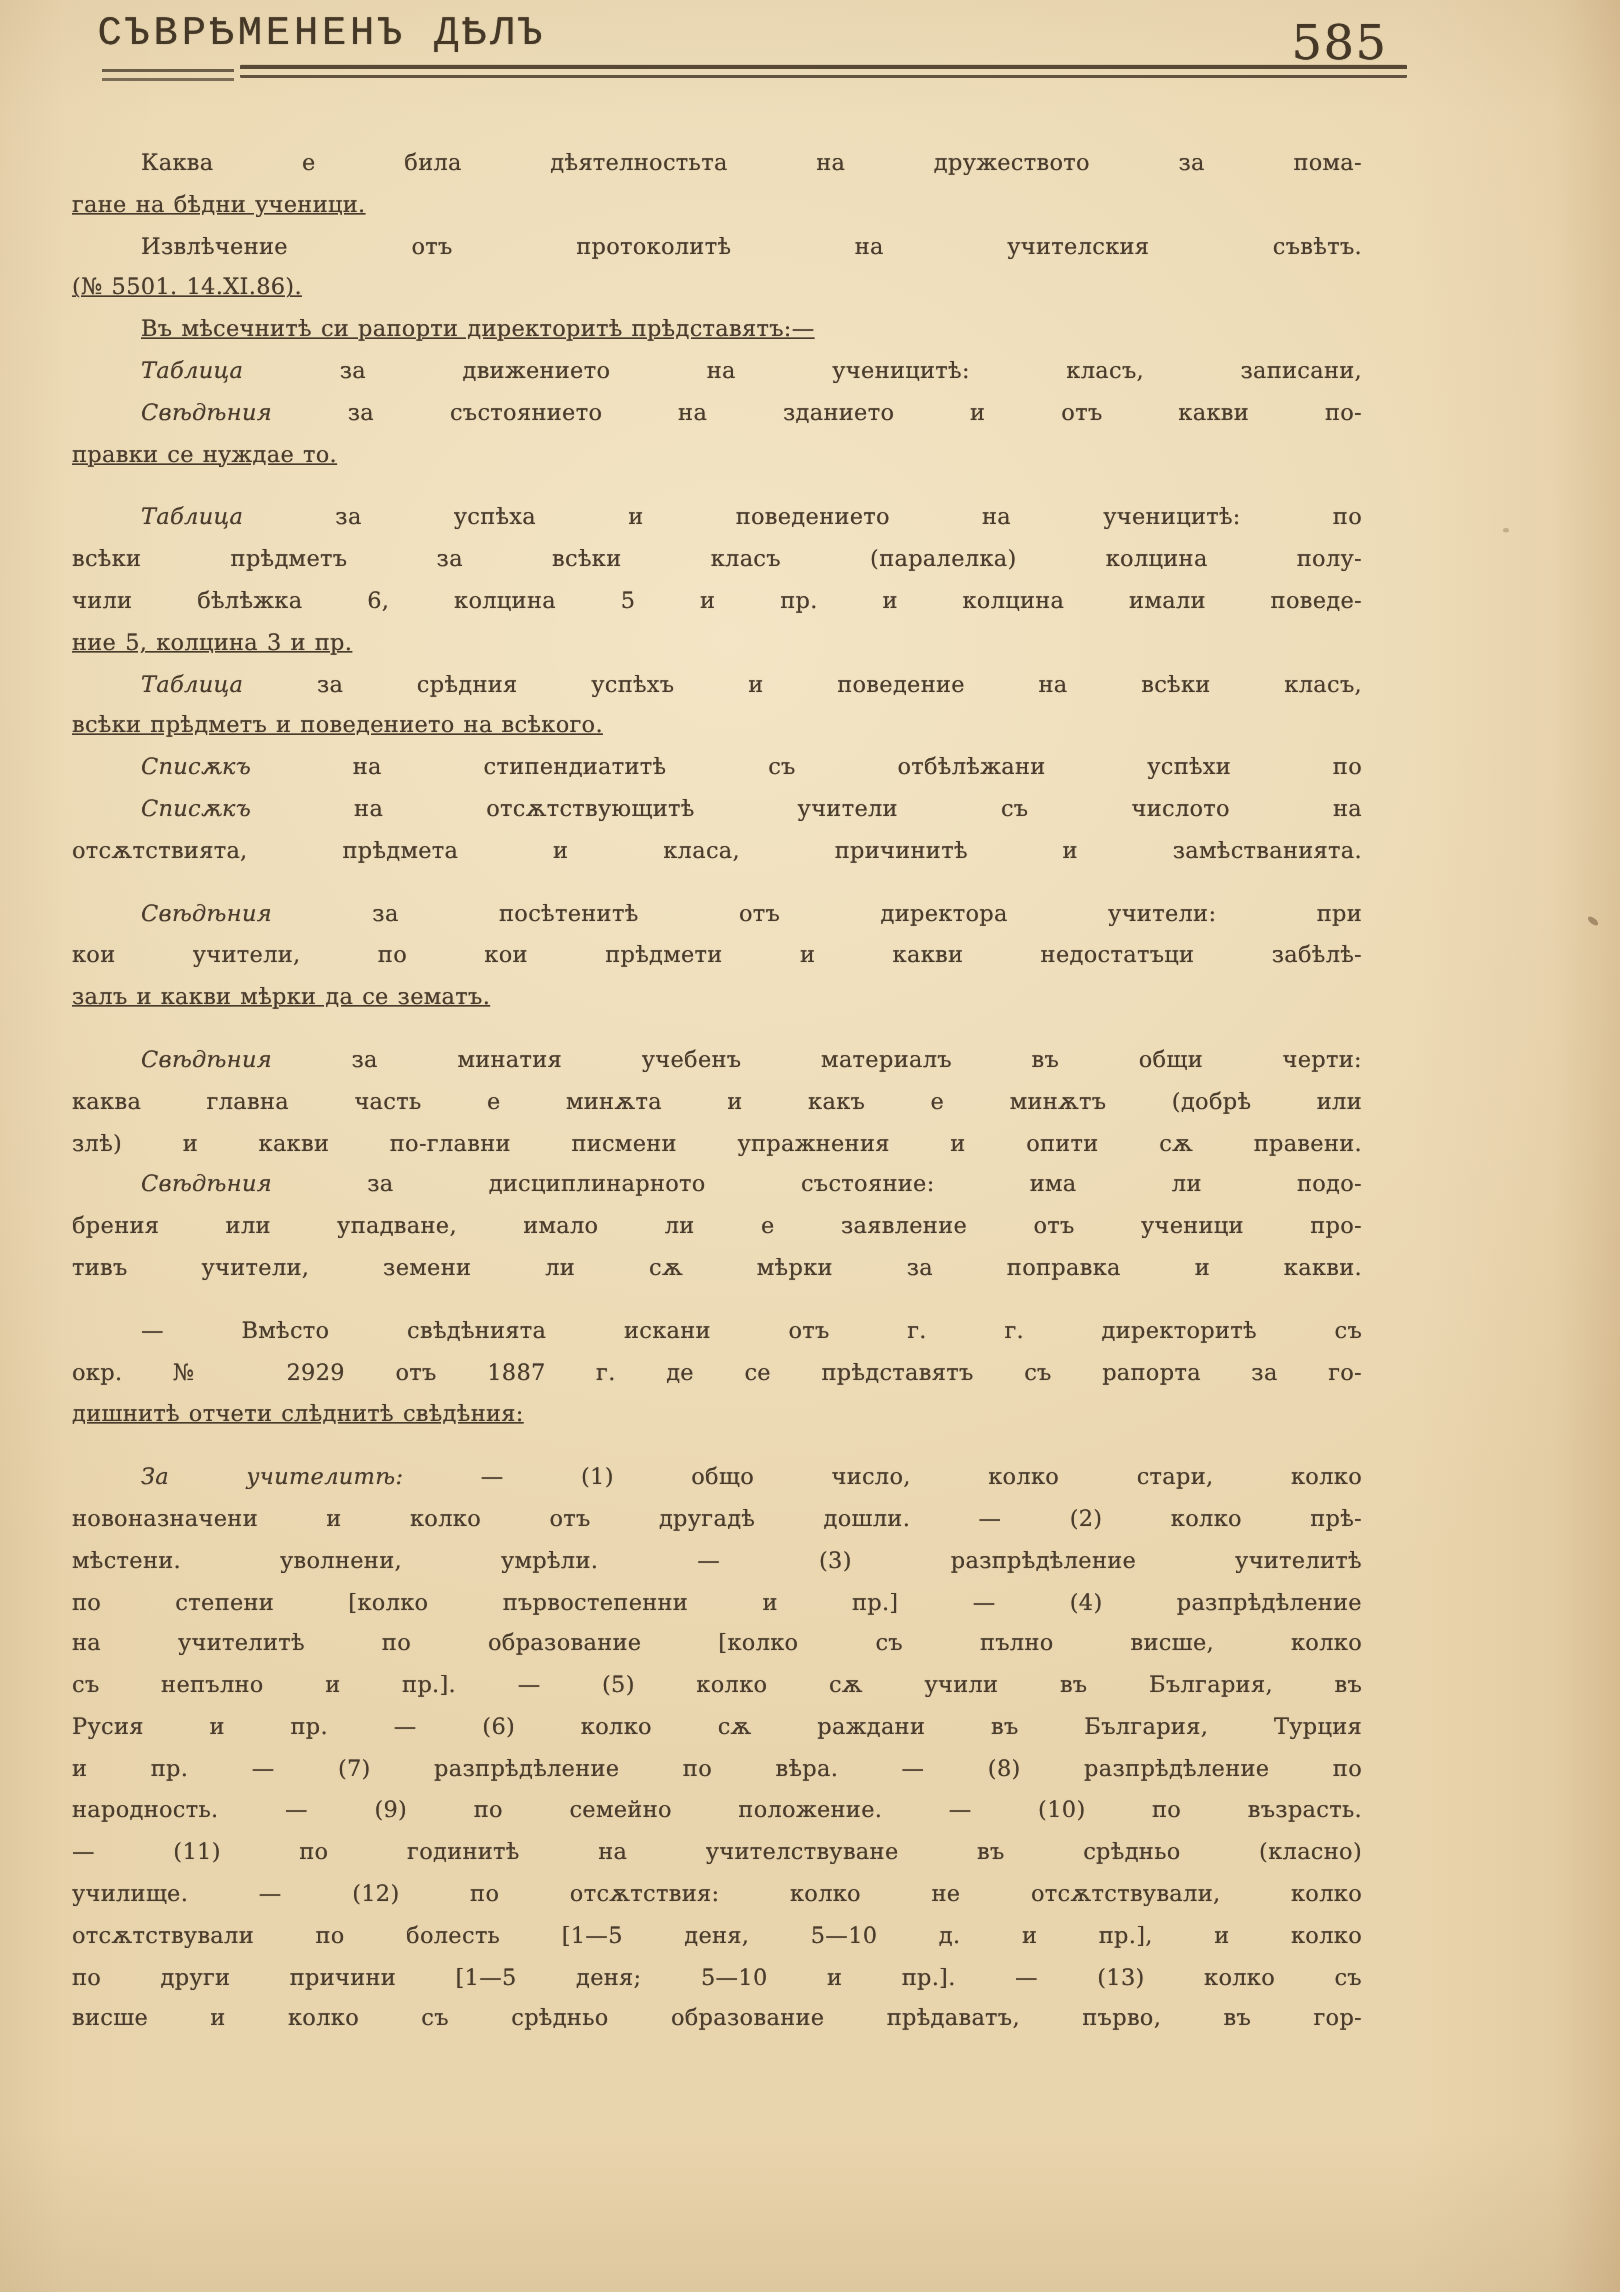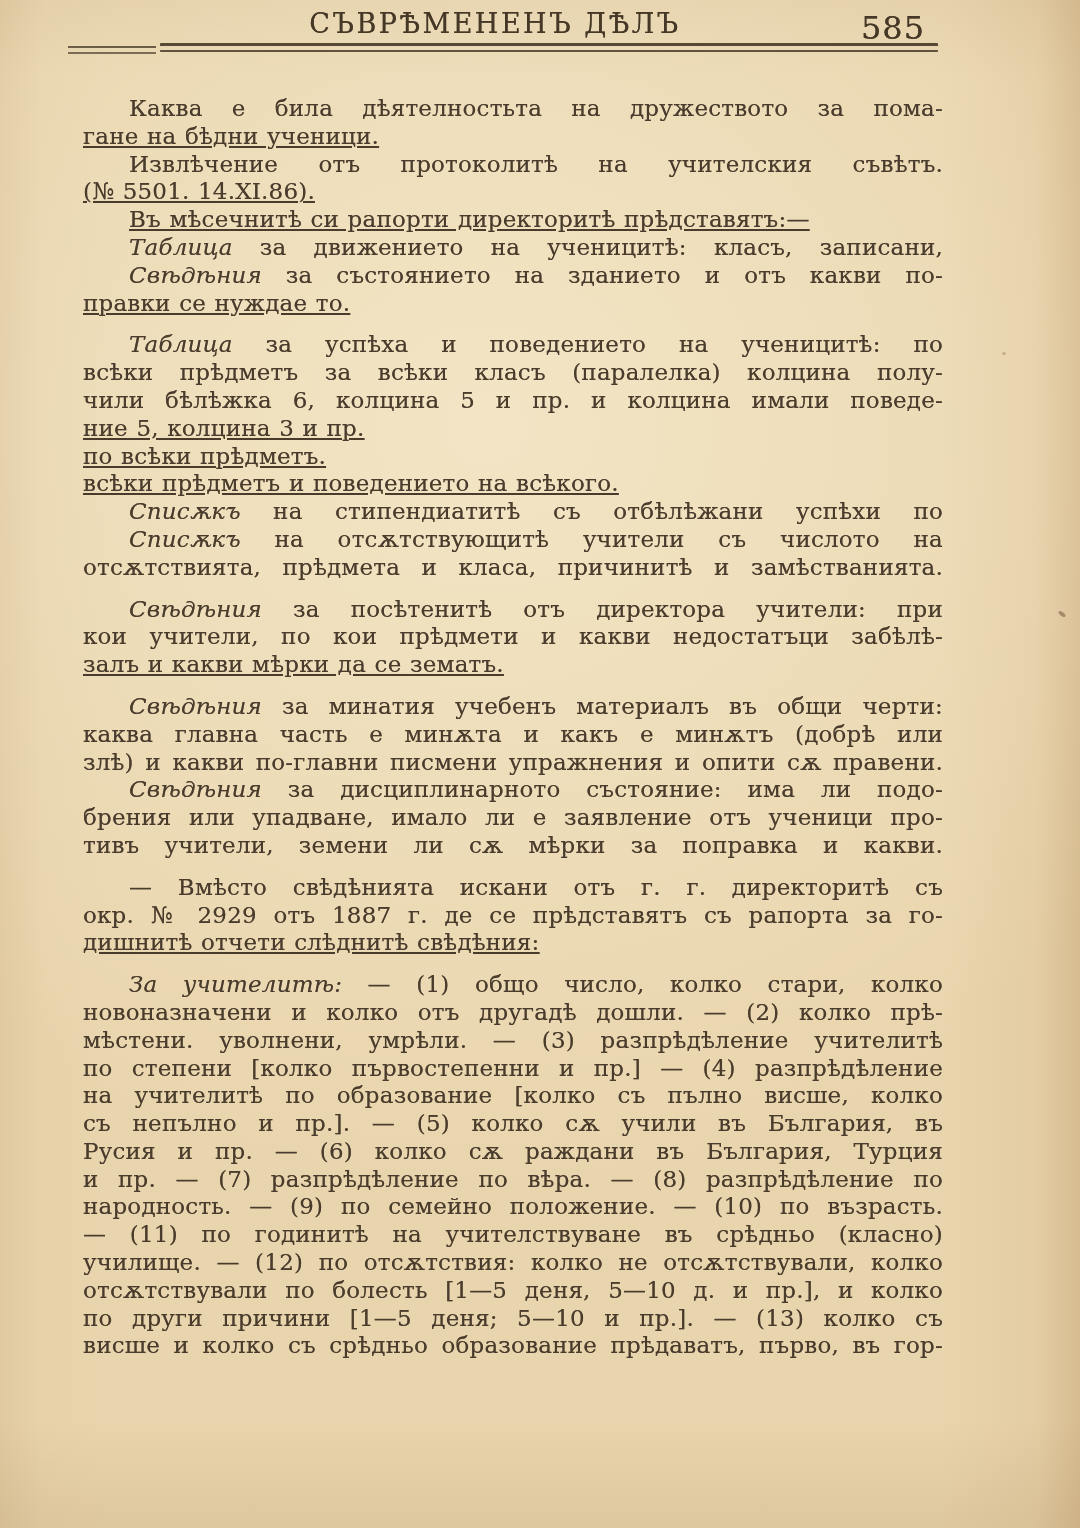--- a/index.html
+++ b/index.html
@@ -24,26 +24,27 @@
   
   .header {
     position: absolute;
     left: 65px; top: 8px;
     width: 860px;
     height: 34px;
   }
   .title {
     position: absolute;
     left: 0; right: 0; top: 0;
-    text-align: center;
+    text-align: left;
     font-size: 27px;
     letter-spacing: 2.5px;
     color: #453827;
     text-shadow: 0 0 0.6px rgba(69,56,39,0.8);
     white-space: nowrap;
+    font-family: Liberation Mono, monospace;
   }
   .pageno {
     position: absolute;
     right: 0; top: 1px;
     font-size: 32px;
     letter-spacing: 1px;
     color: #453827;
     text-shadow: 0 0 0.6px rgba(69,56,39,0.8);
   }
 
@@ -60,23 +61,23 @@
     position: absolute;
     left: 68px; top: 46px;
     width: 88px; height: 4px;
     border-top: 2px solid rgba(66,53,37,0.75);
     border-bottom: 2px solid rgba(66,53,37,0.65);
   }
 
   
   .bodytext {
     position: absolute;
-    left: 83px; top: 95px;
+    left: 48px; top: 95px;
     width: 860px;
-    font-size: 23px;
+    font-size: 15px;
     line-height: 27.8px;
     letter-spacing: 0.2px;
     word-spacing: 1px;
     text-shadow: 0 0 0.5px rgba(74,60,45,0.65);
   }
   .para { margin: 0; }
   .para.spaced { margin-top: 14px; }
   .line {
     text-align: justify;
     text-align-last: justify;
@@ -133,21 +134,21 @@
         <div class="line first"><span class="lead-italic">Свѣдѣния</span> за състоянието на зданието и отъ какви по-</div>
         <div class="line last">правки се нуждае то.</div>
       </div>
       <div class="para spaced">
         <div class="line first"><span class="lead-italic">Таблица</span> за успѣха и поведението на ученицитѣ: по</div>
         <div class="line">всѣки прѣдметъ за всѣки класъ (паралелка) колцина полу-</div>
         <div class="line">чили бѣлѣжка 6, колцина 5 и пр. и колцина имали поведе-</div>
         <div class="line last">ние 5, колцина 3 и пр.</div>
       </div>
       <div class="para">
-        <div class="line last">по всѣки прѣдметъ.</div>
+        <div class="line first"><span class="lead-italic">Таблица</span> за срѣдния успѣхъ и поведение на всѣки класъ,</div>
       </div>
       <div class="para">
         <div class="line last">всѣки прѣдметъ и поведението на всѣкого.</div>
         <div class="line first"><span class="lead-italic">Списѫкъ</span> на стипендиатитѣ съ отбѣлѣжани успѣхи по</div>
       </div>
       <div class="para">
         <div class="line first"><span class="lead-italic">Списѫкъ</span> на отсѫтствующитѣ учители съ числото на</div>
         <div class="line">отсѫтствията, прѣдмета и класа, причинитѣ и замѣстванията.</div>
       </div>
       <div class="para spaced">

